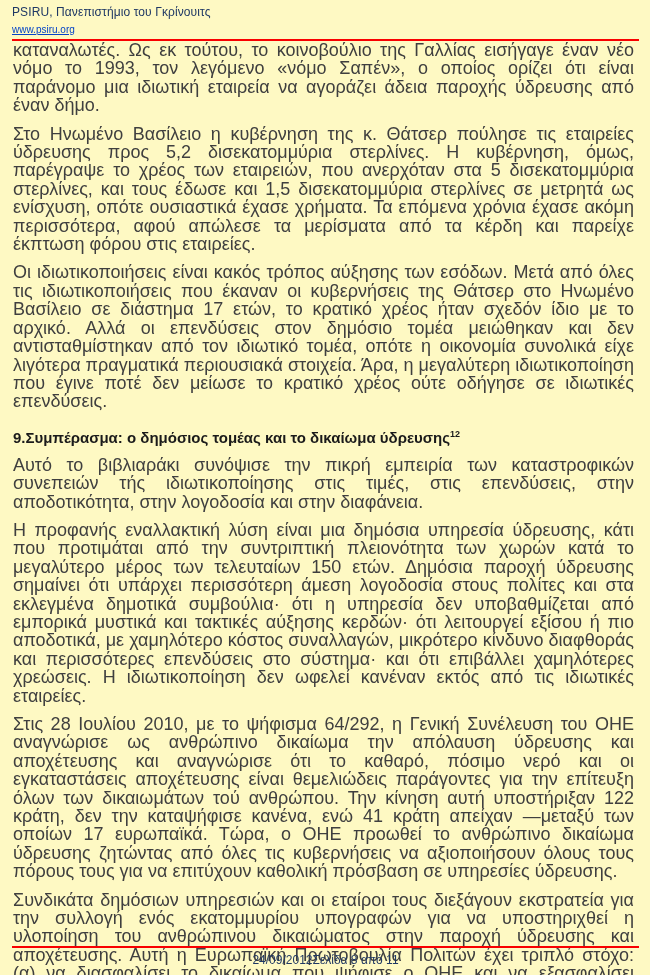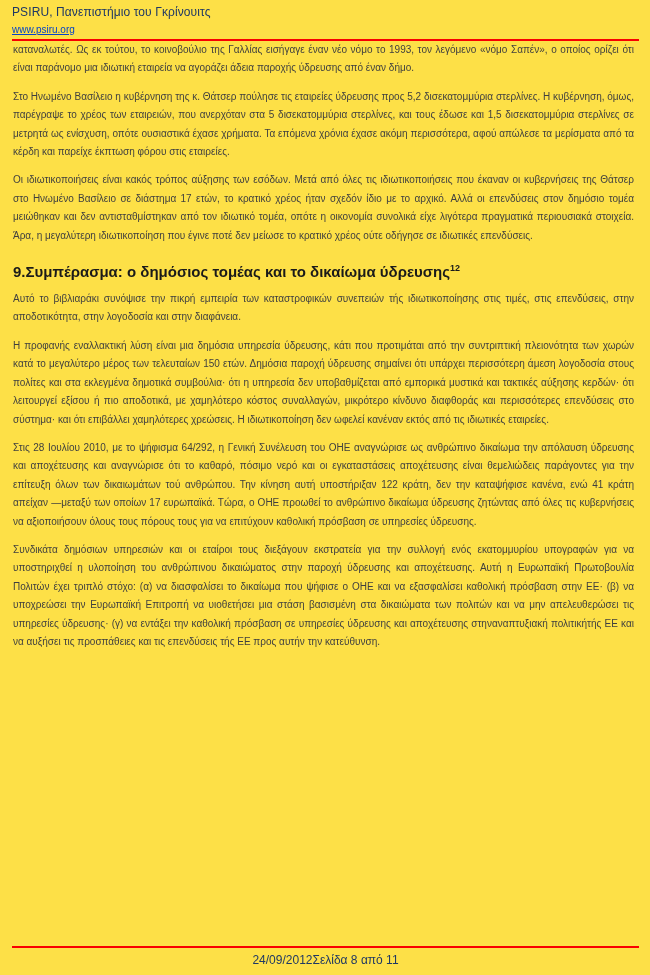--- a/index.html
+++ b/index.html
@@ -1,21 +1,21 @@
 <!DOCTYPE html>
 <html lang="el"><head>
 <meta charset="utf-8">
 <style>
   html, body { margin: 0; padding: 0; background: #ffffff; }
   .page {
     position: relative;
     width: 650px;
     height: 975px;
     box-sizing: border-box;
-    background: #fde047;
+    background: #fef9c3;
     font-family: "Liberation Sans", sans-serif;
     overflow: hidden;
   }
   
   .doc-header {
     position: absolute;
     top: 5px;
     left: 12px;
     right: 11px;
   }
@@ -40,21 +40,21 @@
   }
   
   .doc-content {
     position: absolute;
     top: 41px;
     left: 13px;
     right: 12px;
   }
   .body-par {
     margin: 0 4px 10px 0;
-    font-size: 10px;
+    font-size: 18px;
     line-height: 18.4px;
     text-align: justify;
     color: #3f3f3f;
   }
   .section-heading {
     margin: 17px 0 9px 0;
     font-size: 15px;
     line-height: 19px;
     font-weight: bold;
     color: #1a1a1a;

